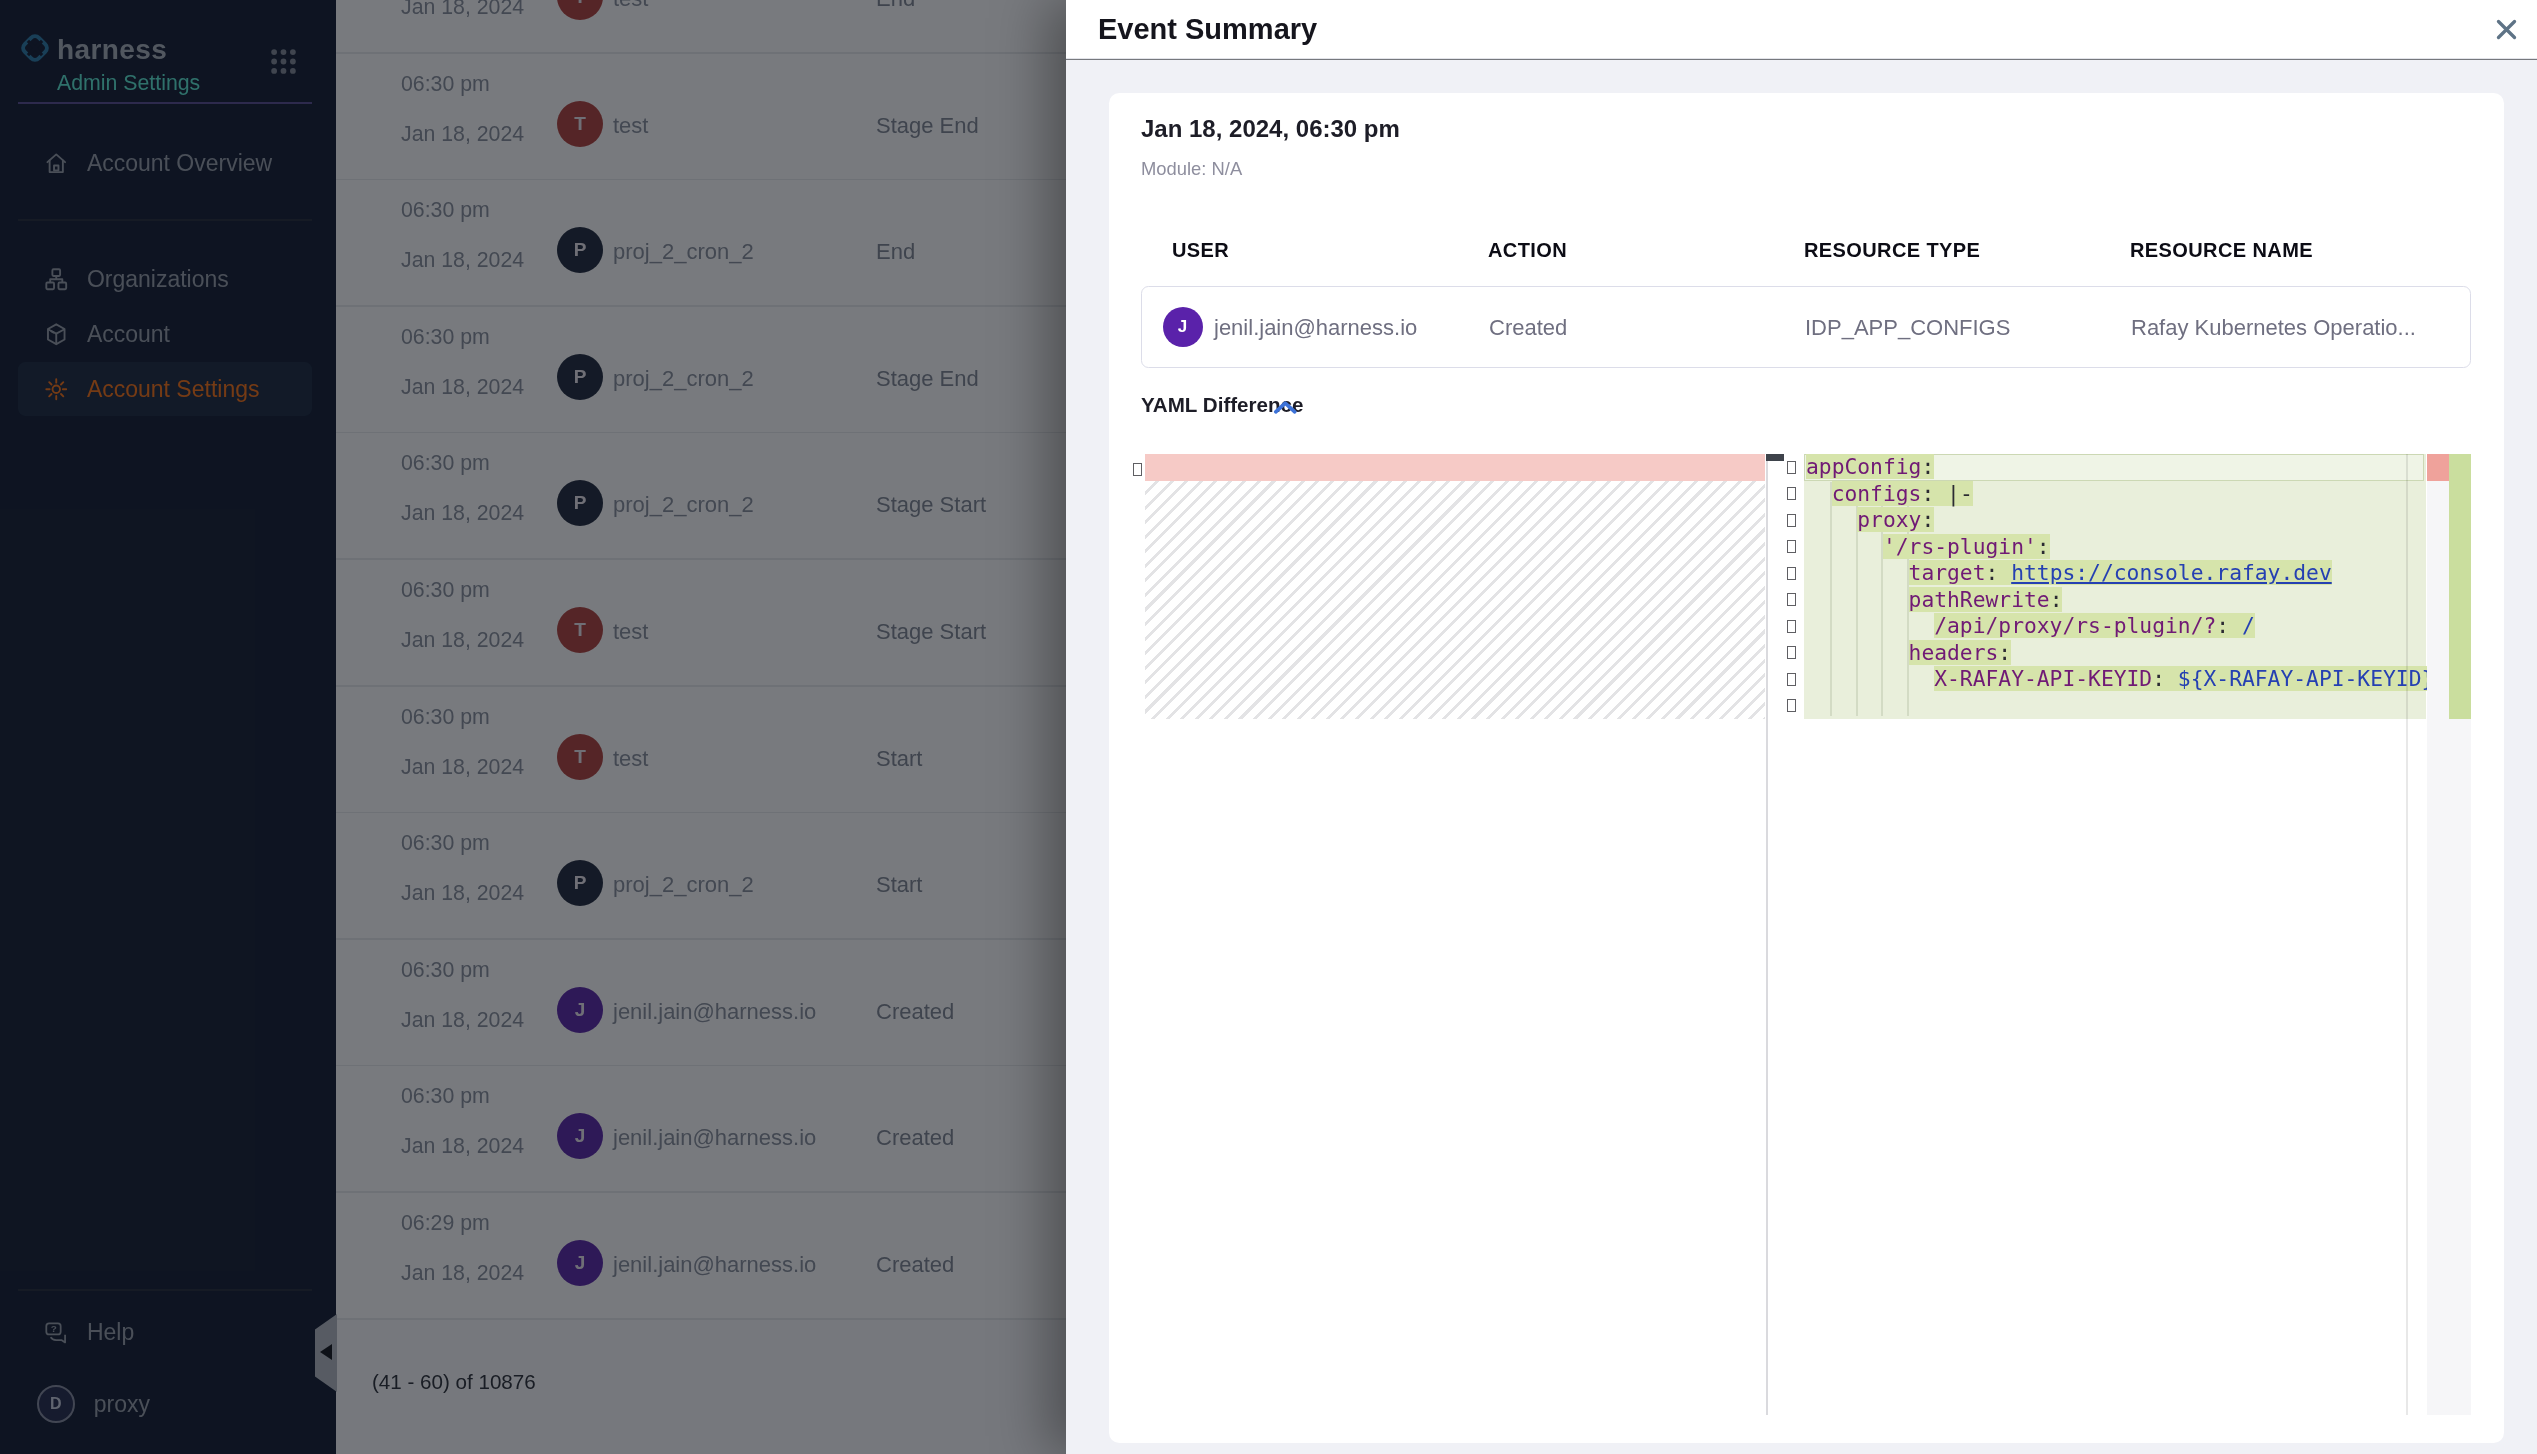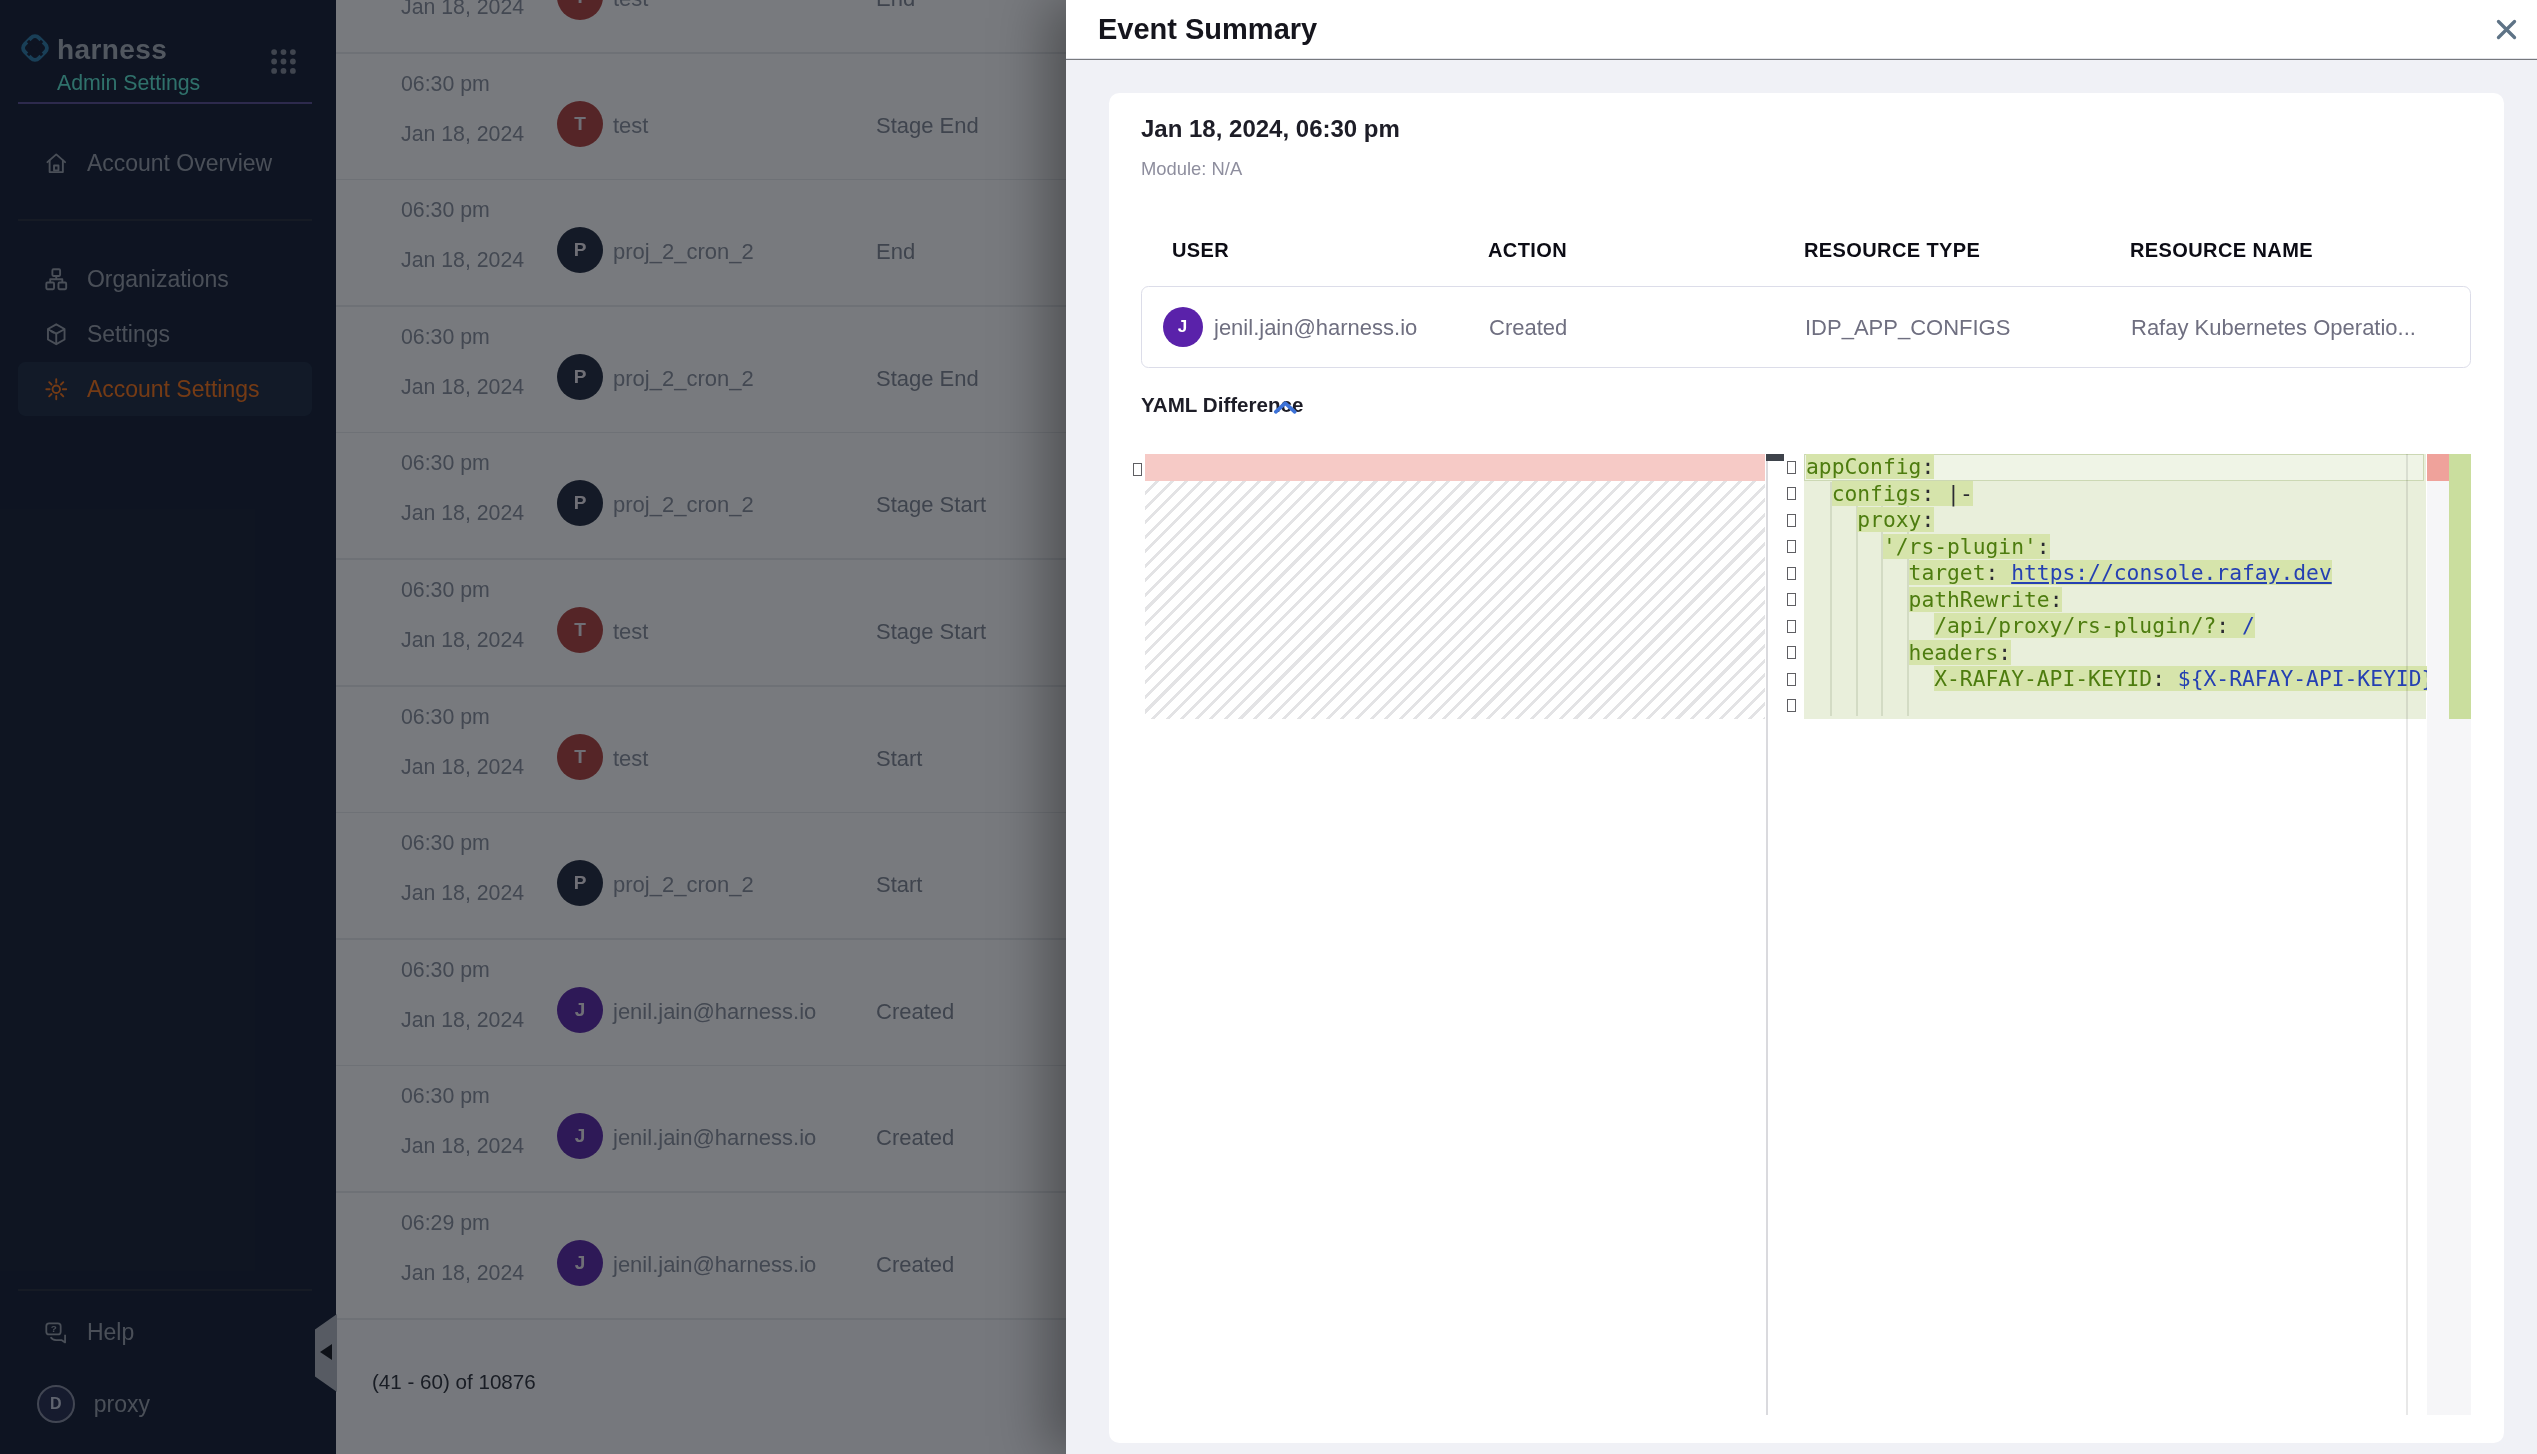--- a/index.html
+++ b/index.html
@@ -85,21 +85,21 @@
     box-sizing:border-box;background:rgba(255,255,255,0.30);}
   .d-guide{position:absolute;top:28px;width:1.5px;height:234px;background:rgba(100,120,80,0.16);}
   .d-ruler{position:absolute;left:1273px;top:0;width:1.5px;height:961px;background:rgba(0,0,0,0.09);}
   .d-track{position:absolute;left:1294px;top:0;width:44px;height:961px;background:#f6f6f8;}
   .d-red{position:absolute;left:1294px;top:0;width:22px;height:26.5px;background:#efa29b;}
   .d-green{position:absolute;left:1316px;top:0;width:22px;height:265px;background:#cade9e;}
   .code-lines{position:absolute;left:673px;top:0;width:618px;}
   .code-line{height:26.5px;line-height:26.5px;font-family:"DejaVu Sans Mono", monospace;font-size:21.3px;
     white-space:pre;color:#2b2b32;}
   .hl{background:#d6e4ab;}
-  .tok-k{color:#4d7c0f;}
+  .tok-k{color:#701a75;}
   .tok-p{color:#2b2b32;}
   .tok-v{color:#2540b2;}
   .tok-l{color:#2540b2;text-decoration:underline;cursor:pointer;}
 </style>
 </head>
 <body>
 
 <div id="app">
 
   <nav id="sidebar">
@@ -146,21 +146,21 @@
       </svg>
       <span>Organizations</span>
     </div>
     <div class="abs nav-item" style="top:311px;">
       <svg viewBox="0 0 24 24" fill="none" stroke="currentColor" stroke-width="1.7" stroke-linejoin="round">
         <path d="M12 3 4.5 7.25v9.5L12 21l7.5-4.25v-9.5z"></path>
           <path d="M4.5 7.5 12 11.5l7.5-4"></path>
         <path d="M12 11.5V21"></path>
           <path d="M7 9l3 1.7"></path>
       </svg>
-      <span>Settings</span>
+      <span>Account</span>
     </div>
     <div class="abs nav-item active" style="top:362px;">
       <svg viewBox="0 0 24 24" fill="none" stroke="currentColor" stroke-width="1.7" stroke-linecap="round">
         <circle cx="12" cy="12" r="3.4"></circle>
         <path d="M12 3v3 M12 18v3 M3 12h3 M18 12h3 M5.6 5.6l2.1 2.1 M16.3 16.3l2.1 2.1 M18.4 5.6l-2.1 2.1 M7.7 16.3l-2.1 2.1"></path>
       </svg>
       <span>Account Settings</span>
     </div>
 
     <div class="abs sb-div" style="top:1289px;"></div>

